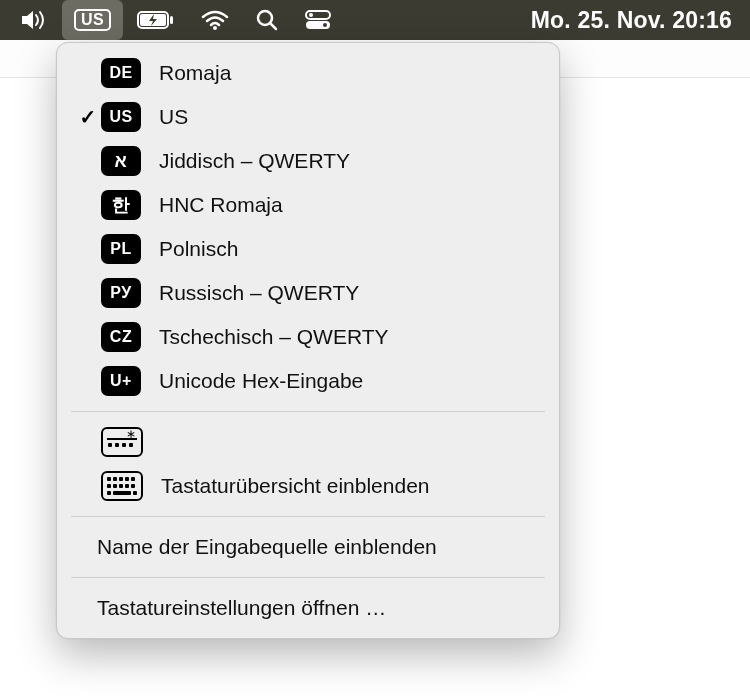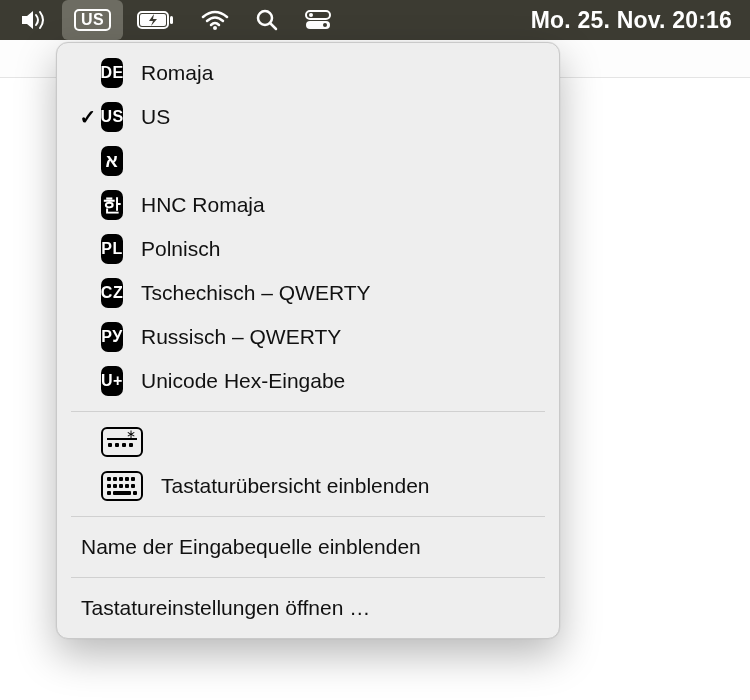--- a/index.html
+++ b/index.html
@@ -72,36 +72,36 @@
     padding: 0 18px;
   }
   .menu-row .check {
     width: 26px;
     text-align: center;
     font-size: 20px;
     color: #000;
     font-weight: 700;
   }
   .menu-row .badge {
-    width: 22px;
+    width: 40px;
     height: 30px;
     background: #000;
     color: #fff;
     border-radius: 7px;
     display: flex;
     align-items: center;
     justify-content: center;
     font-size: 16px;
     font-weight: 700;
     margin-right: 18px;
     letter-spacing: 0.5px;
   }
   .menu-row .badge.glyph { font-size: 18px; }
   .menu-row .label { font-size: 21px; }
-  .menu-row.noicon { padding-left: 24px; }
+  .menu-row.noicon { padding-left: 40px; }
   .menu-row.noicon .label { font-size: 21px; }
 
   .sep {
     height: 1px;
     background: #d0d0d0;
     margin: 8px 14px;
   }
 
   .iconbox {
     width: 42px;
@@ -205,40 +205,41 @@
         <span class="label">Romaja</span>
       </div>
       <div class="menu-row">
         <span class="check">✓</span>
         <span class="badge">US</span>
         <span class="label">US</span>
       </div>
       <div class="menu-row">
         <span class="check"></span>
         <span class="badge glyph">א</span>
+        <span class="label">Jiddisch – QWERTY</span>
       </div>
       <div class="menu-row">
         <span class="check"></span>
         <span class="badge glyph">한</span>
         <span class="label">HNC Romaja</span>
       </div>
       <div class="menu-row">
         <span class="check"></span>
         <span class="badge">PL</span>
         <span class="label">Polnisch</span>
       </div>
       <div class="menu-row">
         <span class="check"></span>
+        <span class="badge">РУ</span>
+        <span class="label">Russisch – QWERTY</span>
+      </div>
+      <div class="menu-row">
+        <span class="check"></span>
         <span class="badge">CZ</span>
         <span class="label">Tschechisch – QWERTY</span>
-      </div>
-      <div class="menu-row">
-        <span class="check"></span>
-        <span class="badge">РУ</span>
-        <span class="label">Russisch – QWERTY</span>
       </div>
       <div class="menu-row">
         <span class="check"></span>
         <span class="badge">U+</span>
         <span class="label">Unicode Hex-Eingabe</span>
       </div>
     </div>
 
   <div class="sep"></div>
 

